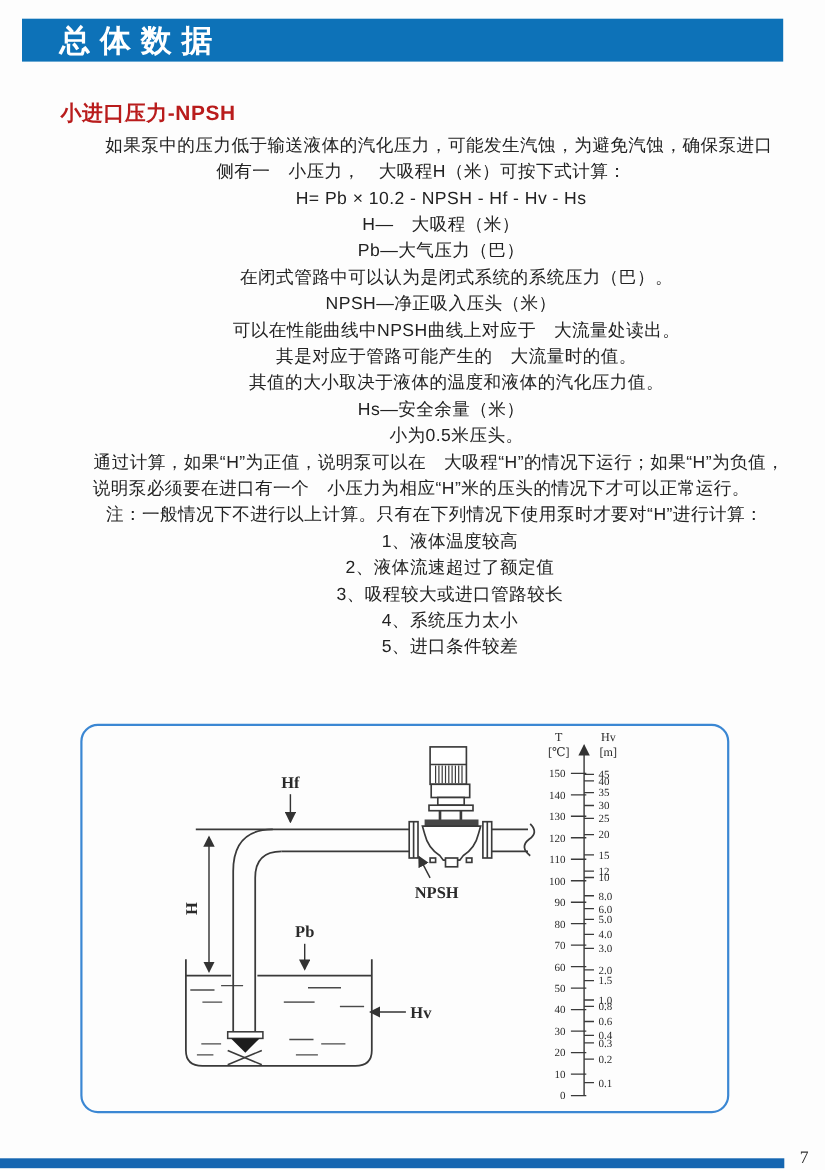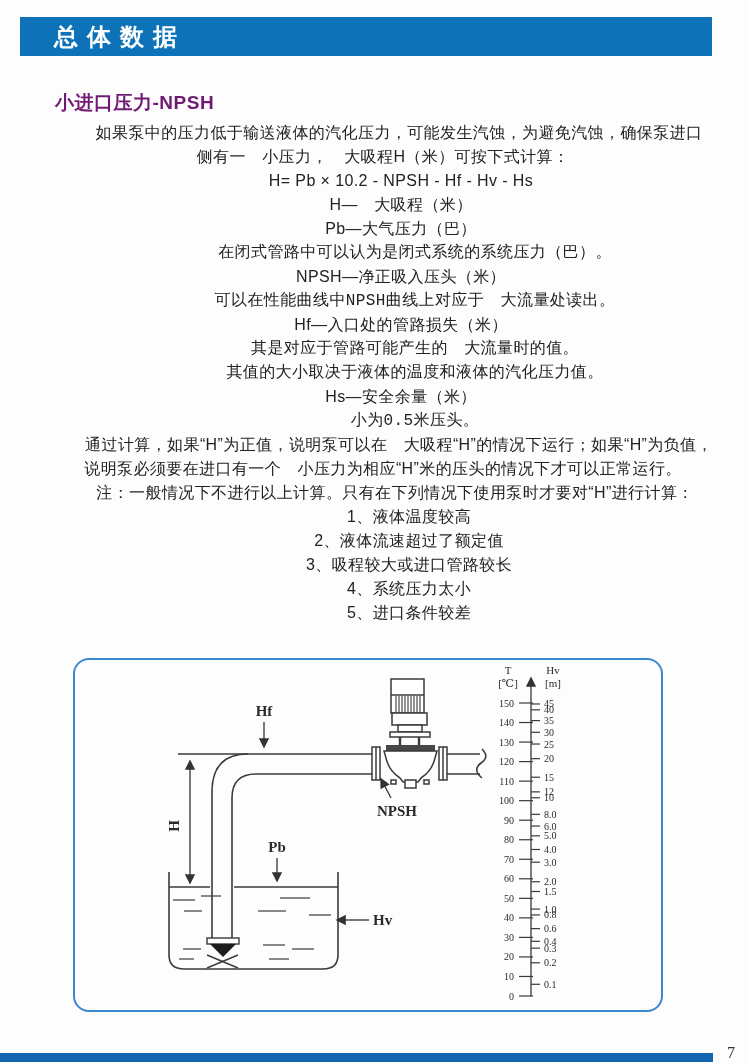--- a/index.html
+++ b/index.html
@@ -13,37 +13,37 @@
   .page{
     position:relative;width:750px;height:1064px;background:#fdfdfd;
     margin:0 auto;overflow:hidden;
     font-family:"Liberation Sans","DejaVu Sans",sans-serif;color:var(--ink);
   }
   .header-bar{
     position:absolute;left:20px;top:17px;width:692px;height:39px;
     background:var(--header-blue);display:flex;align-items:center;
   }
   .header-title{
-    color:#fff;font-size:24px;font-weight:bold;letter-spacing:9px;
+    color:#fff;font-size:28px;font-weight:bold;letter-spacing:9px;
     padding-left:34px;line-height:1;
   }
   .section-title{
     position:absolute;left:55px;top:90px;
-    font-size:19px;font-weight:bold;color:#701a75;letter-spacing:0.5px;
+    font-size:19px;font-weight:bold;color:#b91c1c;letter-spacing:0.5px;
   }
   .body-text{
     position:absolute;left:33px;top:121px;width:700px;
     font-size:16px;line-height:24px;letter-spacing:0.4px;white-space:nowrap;
   }
   .body-text .line{height:24px;text-align:center;}
   .ind-none{text-indent:0;}
   .ind-para{text-indent:32px;}
   .ind-note{text-indent:24px;}
   .ind-term{text-indent:36px;}
-  .ind-desc{text-indent:64px;font-family:Liberation Mono, monospace;}
+  .ind-desc{text-indent:64px;}
   .ind-list{text-indent:52px;}
   .diagram-box{
     position:absolute;left:73px;top:658px;width:590px;height:354px;
     border:2.5px solid var(--border-blue);border-radius:16px;box-sizing:border-box;
     background:#fdfdfd;
   }
   .diagram-box svg{position:absolute;left:-2.5px;top:-2.5px;}
   svg text{
     font-family:"Liberation Serif","DejaVu Serif",serif;fill:#2a2a2a;
   }
@@ -72,21 +72,20 @@
 
   <div class="body-text">
       <div class="line ind-para">如果泵中的压力低于输送液体的汽化压力，可能发生汽蚀，为避免汽蚀，确保泵进口</div>
       <div class="line ind-none">侧有一　小压力，　大吸程H（米）可按下式计算：</div>
       <div class="line ind-term">H= Pb × 10.2 - NPSH - Hf - Hv - Hs</div>
       <div class="line ind-term">H—　大吸程（米）</div>
       <div class="line ind-term">Pb—大气压力（巴）</div>
       <div class="line ind-desc">在闭式管路中可以认为是闭式系统的系统压力（巴）。</div>
       <div class="line ind-term">NPSH—净正吸入压头（米）</div>
       <div class="line ind-desc">可以在性能曲线中NPSH曲线上对应于　大流量处读出。</div>
-      <div class="line ind-term">Hf—入口处的管路损失（米）</div>
       <div class="line ind-desc">其是对应于管路可能产生的　大流量时的值。</div>
       <div class="line ind-desc">其值的大小取决于液体的温度和液体的汽化压力值。</div>
       <div class="line ind-term">Hs—安全余量（米）</div>
       <div class="line ind-desc">小为0.5米压头。</div>
       <div class="line ind-para">通过计算，如果“H”为正值，说明泵可以在　大吸程“H”的情况下运行；如果“H”为负值，</div>
       <div class="line ind-none">说明泵必须要在进口有一个　小压力为相应“H”米的压头的情况下才可以正常运行。</div>
       <div class="line ind-note">注：一般情况下不进行以上计算。只有在下列情况下使用泵时才要对“H”进行计算：</div>
       <div class="line ind-list">1、液体温度较高</div>
       <div class="line ind-list">2、液体流速超过了额定值</div>
       <div class="line ind-list">3、吸程较大或进口管路较长</div>

